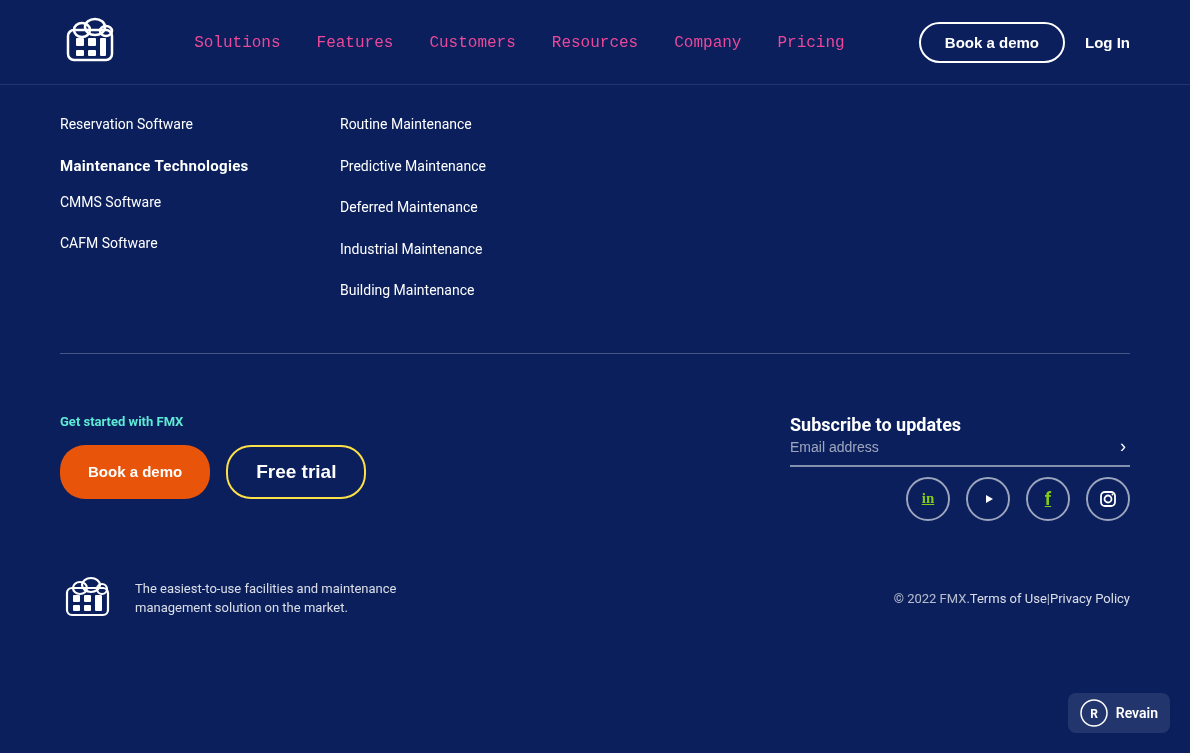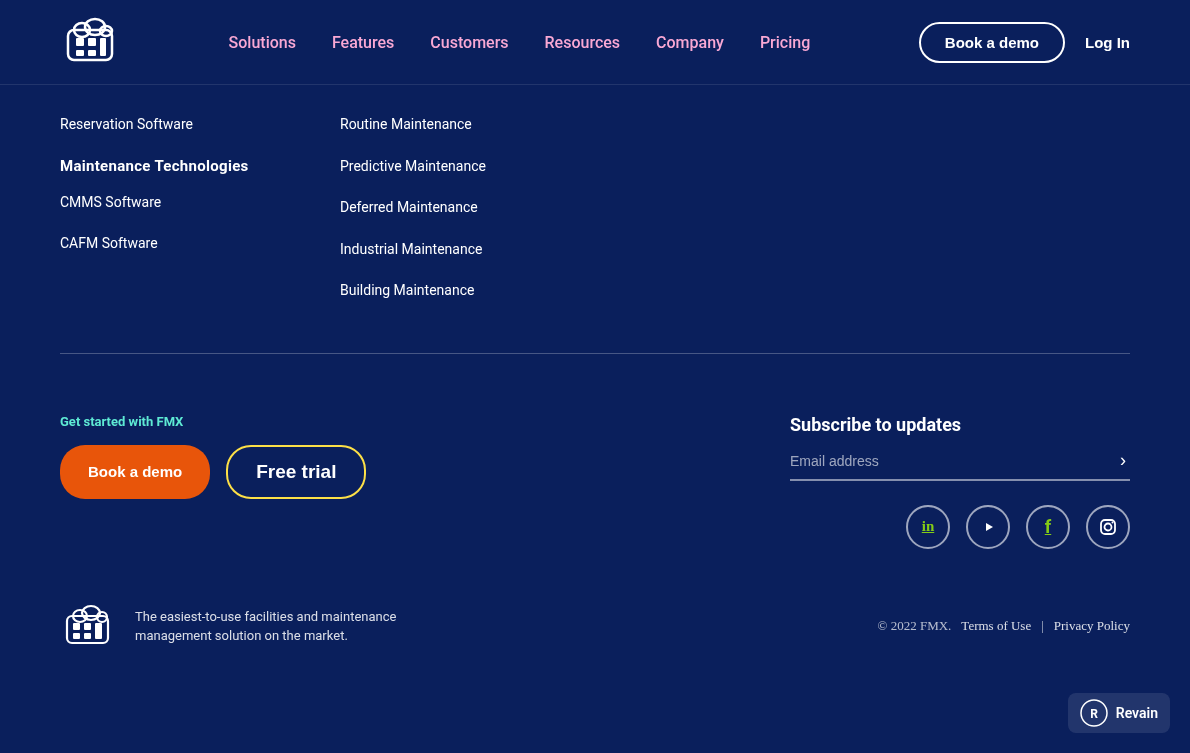--- a/index.html
+++ b/index.html
@@ -29,24 +29,25 @@
       width: 60px;
       height: 60px;
     }
     .nav-links {
       display: flex;
       align-items: center;
       gap: 36px;
       list-style: none;
     }
     .nav-links li a {
-      color: #f9a8d4;
+      color: #ec4899;
       text-decoration: none;
       font-size: 16px;
       font-weight: 500;
+      font-family: Liberation Mono, monospace;
     }
     .header-actions {
       display: flex;
       align-items: center;
       gap: 20px;
     }
     .btn-book-demo-header {
       background-color: transparent;
       border: 2px solid #ffffff;
       color: #ffffff;
@@ -157,21 +158,20 @@
       padding: 14px 28px;
       border-radius: 25px;
       font-size: 19px;
       font-weight: 600;
       cursor: pointer;
     }
 
     .subscribe-area {
       display: flex;
       flex-direction: column;
-      gap: 14px;
       width: 340px;
     }
     .subscribe-title {
       font-size: 18px;
       font-weight: 700;
       color: #ffffff;
     }
     .email-input-wrapper {
       display: flex;
       align-items: center;
@@ -236,24 +236,22 @@
     }
     .footer-tagline {
       color: rgba(255,255,255,0.85);
       font-size: 13px;
       max-width: 340px;
       line-height: 1.5;
     }
     .footer-legal {
       display: flex;
       align-items: center;
-      gap: 10px;
       font-size: 13px;
       color: rgba(255,255,255,0.7);
-      font-family: Liberation Serif, serif;
     }
     .footer-legal a {
       color: rgba(255,255,255,0.85);
       text-decoration: none;
     }
 
     
     .revain-badge {
       position: fixed;
       bottom: 20px;

